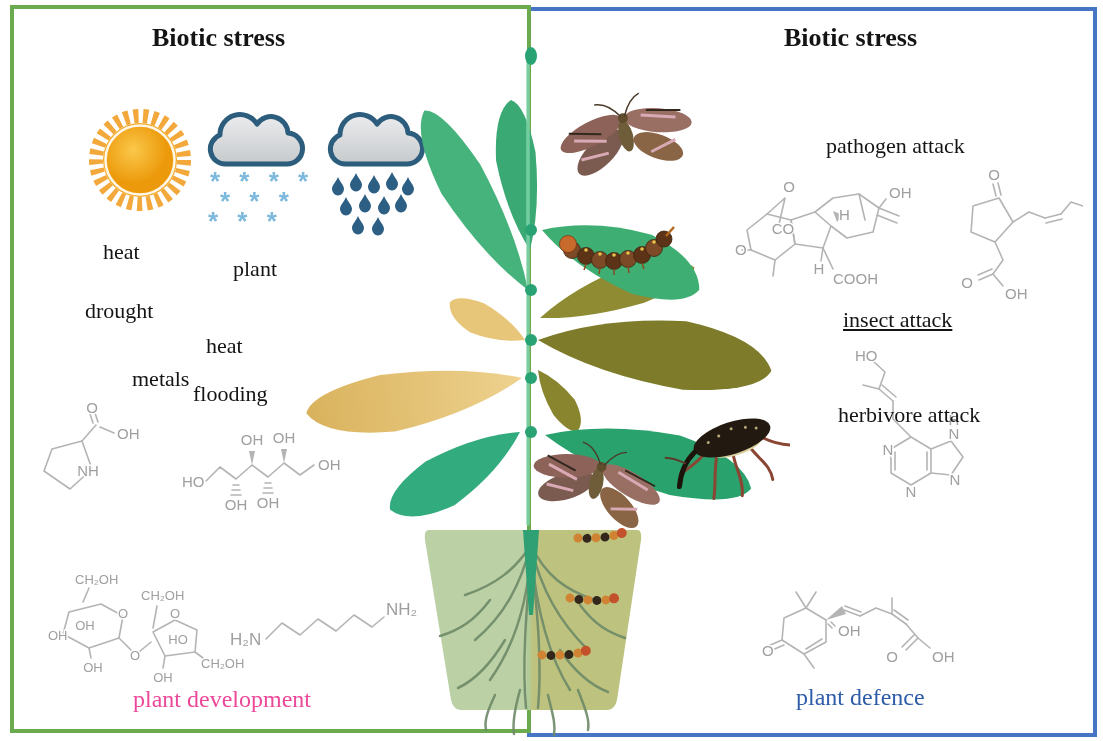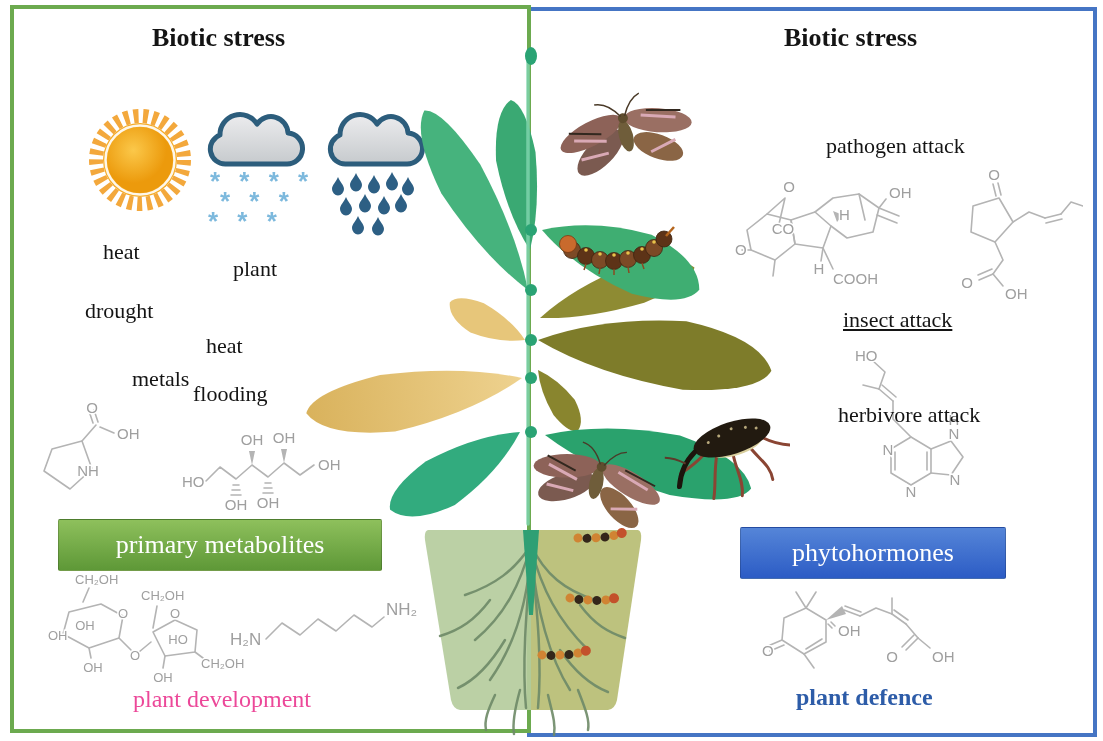--- a/index.html
+++ b/index.html
@@ -93,29 +93,23 @@
   <div class="txt" style="left:233px;top:257px;">plant</div>
   <div class="txt" style="left:85px;top:299px;">drought</div>
   <div class="txt" style="left:206px;top:334px;">heat</div>
   <div class="txt" style="left:92px;top:367px;margin-left:40px;">metals</div>
   <div class="txt" style="left:193px;top:382px;">flooding</div>
 
   <div class="txt" style="left:826px;top:134px;text-align:right;">pathogen attack</div>
   <div class="txt" style="left:843px;top:308px;text-decoration:underline;">insect attack</div>
   <div class="txt" style="left:838px;top:403px;text-align:right;">herbivore attack</div>
 
-  <div class="banner" id="banner-abiotic">
-    <span>primary metabolites</span>
-  </div>
-  <div class="banner" id="banner-biotic">
-    <span>phytohormones</span>
-  </div>
 
   <div class="txt outcome-a" style="left:133px;top:686px;">plant development</div>
-  <div class="txt outcome-b" style="left:796px;top:684px;font-weight:bold;">plant defence</div>
+  <div class="txt outcome-b" style="left:796px;top:684px;">plant defence</div>
 
   <svg class="mol" style="left:38px;top:403px;" width="120" height="110" viewBox="0 0 120 110">
     <path d="M14,46 L44,38 L54,66 L32,86 L6,68 Z"></path>
     <path d="M44,38 L58,22"></path>
     <path d="M55,20 L51,8 M60,19 L56,7"></path>
     <path d="M62,24 L76,30"></path>
     <text x="54" y="10" text-anchor="middle">O</text>
     <text x="79" y="36">OH</text>
     <text x="50" y="73" text-anchor="middle">NH</text>
   </svg>

